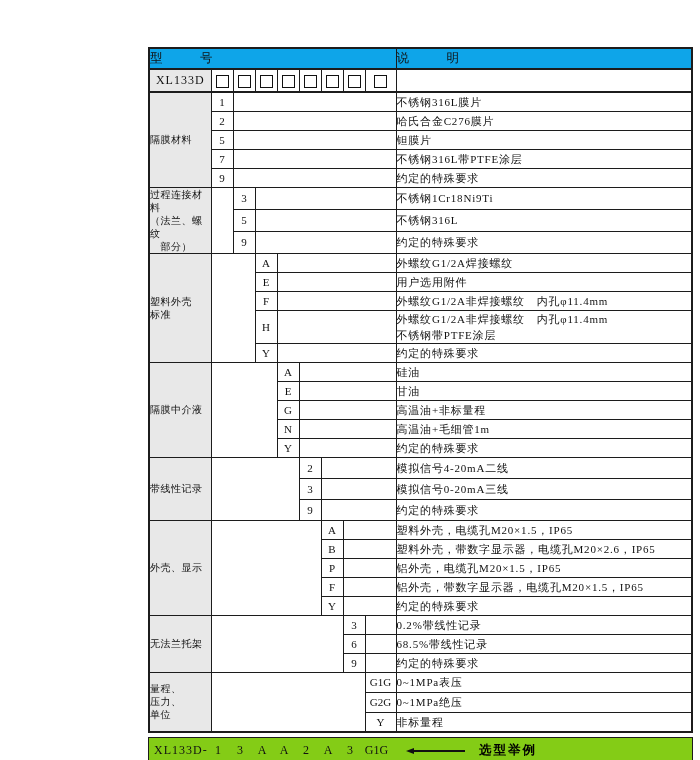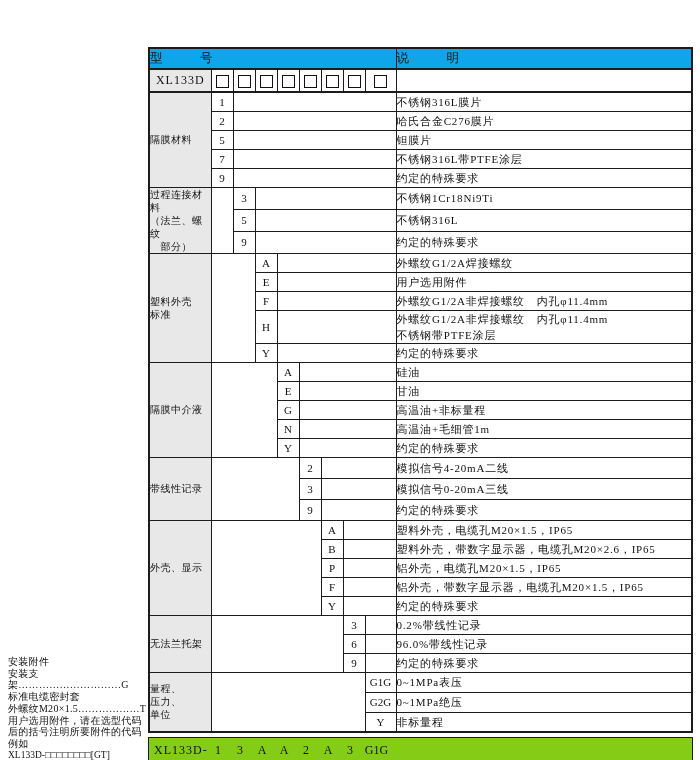--- a/index.html
+++ b/index.html
@@ -233,21 +233,21 @@
         <tr class="s6">
           <td class="cat" rowspan="3">无法兰托架</td>
           <td class="blank" rowspan="3" colspan="6"></td>
           <td class="code">3</td>
           <td class="mid" colspan="1"></td>
           <td class="desc">0.2%带线性记录</td>
         </tr>
         <tr class="s6">
           <td class="code">6</td>
           <td class="mid" colspan="1"></td>
-          <td class="desc">96.0%带线性记录</td>
+          <td class="desc">68.5%带线性记录</td>
         </tr>
         <tr class="s6">
           <td class="code">9</td>
           <td class="mid" colspan="1"></td>
           <td class="desc">约定的特殊要求</td>
         </tr>
         <tr class="s7">
           <td class="cat" rowspan="3">量程、
 压力、
 单位</td>
@@ -269,26 +269,21 @@
   <div class="example">
     <div class="ex-label">XL133D-</div>
     <span class="ex-code">1</span>
       <span class="ex-code">3</span>
       <span class="ex-code">A</span>
       <span class="ex-code">A</span>
       <span class="ex-code">2</span>
       <span class="ex-code">A</span>
       <span class="ex-code">3</span>
       <span class="ex-code">G1G</span>
+      <div class="ex-arrow" id="ex-arrow">
+      <span class="arrow-head"></span>
+      <span class="arrow-line"></span>
+      <span class="ex-arrow-label">选型举例</span>
+    </div>
   </div>
 
-  <div class="footnote" id="footnote">
-      <div>安装附件</div>
-      <div>安装支架…………………………G</div>
-      <div>标准电缆密封套</div>
-      <div>外螺纹M20×1.5………………T</div>
-      <div>用户选用附件，请在选型代码</div>
-      <div>后的括号注明所要附件的代码</div>
-      <div>例如</div>
-      <div class="code-line">XL133D-□□□□□□□□[GT]</div>
-    </div>
 
 </div>
 
 </body></html>

